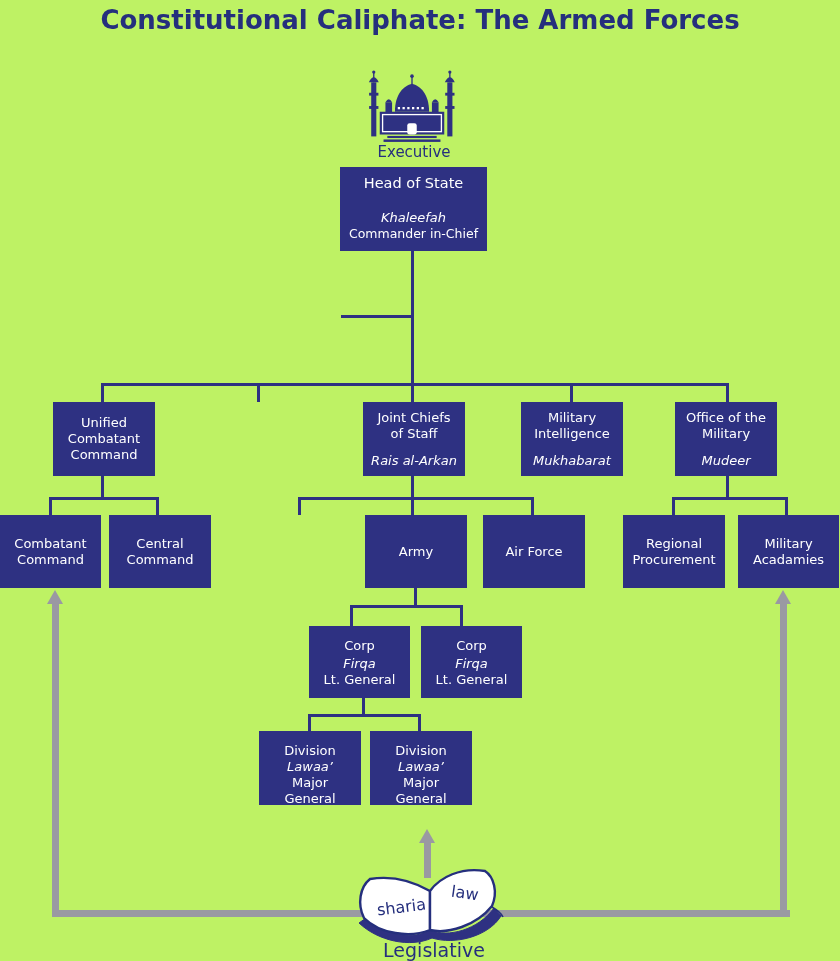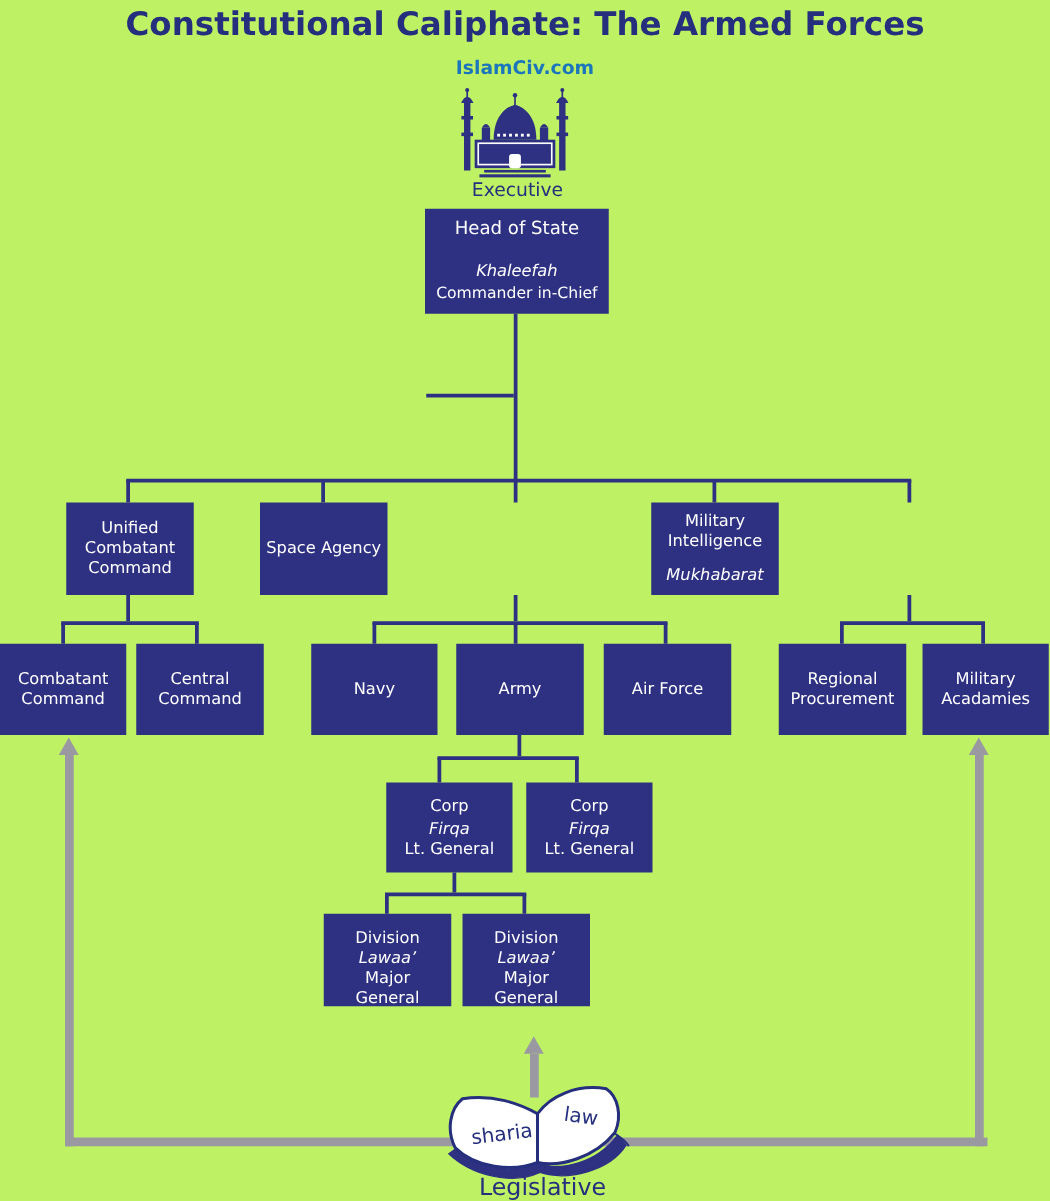--- a/index.html
+++ b/index.html
@@ -31,21 +31,20 @@
       border-bottom:14px solid #9a99a2;}
   svg{position:absolute;}
   svg text{fill:#252f7d;font-family:"DejaVu Sans",sans-serif;}
 </style>
 </head>
 <body>
 
 <div class="stage">
 
   <div class="title">Constitutional Caliphate: The Armed Forces</div>
-  <div class="site">IslamCiv.com</div>
 
   <svg viewBox="0 0 100 78" style="left:364px;top:70px;width:96px;height:74px">
     <g fill="#2e3182">
       <rect x="9" y="2" width="1.4" height="11"></rect>
         <circle cx="9.7" cy="2.2" r="1.7"></circle>
       <path d="M4.5,13 Q9.7,2.5 15,13 Z"></path>
         <rect x="7" y="13" width="5.4" height="57"></rect>
       <rect x="4.8" y="24" width="9.8" height="3"></rect>
         <rect x="4.8" y="38" width="9.8" height="3"></rect>
       <rect x="89.2" y="2" width="1.4" height="11"></rect>
@@ -126,44 +125,50 @@
       <div class="native">Khaleefah</div>
       <div class="role" style="font-size:12.5px">Commander in-Chief</div>
     </div>
   </div>
 
 
   <div class="box center" style="left:53px;top:402px;width:102px;height:74px">
     <div>Unified Combatant Command</div>
   </div>
 
-  <div class="box center" style="left:208px;top:402px;width:102px;height:74px">
-    <div>Space Agency</div>
-  </div>
-
+
+  <div class="box split" style="left:363px;top:402px;width:102px;height:74px;padding-bottom:7px">
+    <div>Joint Chiefs of Staff</div>
+    <div class="sub">
+      <div class="native">Rais al-Arkan</div>
+    </div>
+  </div>
 
   <div class="box split" style="left:521px;top:402px;width:102px;height:74px;padding-bottom:7px">
     <div>Military Intelligence</div>
     <div class="sub">
       <div class="native">Mukhabarat</div>
     </div>
   </div>
 
+  <div class="box split" style="left:675px;top:402px;width:102px;height:74px;padding-bottom:7px">
+    <div>Office of the Military</div>
+    <div class="sub">
+      <div class="native">Mudeer</div>
+    </div>
+  </div>
 
   <div class="box center" style="left:0px;top:515px;width:101px;height:73px">
     <div>Combatant Command</div>
   </div>
 
   <div class="box center" style="left:109px;top:515px;width:102px;height:73px">
     <div>Central Command</div>
   </div>
 
-  <div class="box center" style="left:249px;top:515px;width:101px;height:73px">
-    <div>Navy</div>
-  </div>
 
   <div class="box center" style="left:483px;top:515px;width:102px;height:73px">
     <div>Air Force</div>
   </div>
 
   <div class="box center" style="left:365px;top:515px;width:102px;height:73px">
     <div>Army</div>
   </div>
 
   <div class="box center" style="left:623px;top:515px;width:102px;height:73px">

